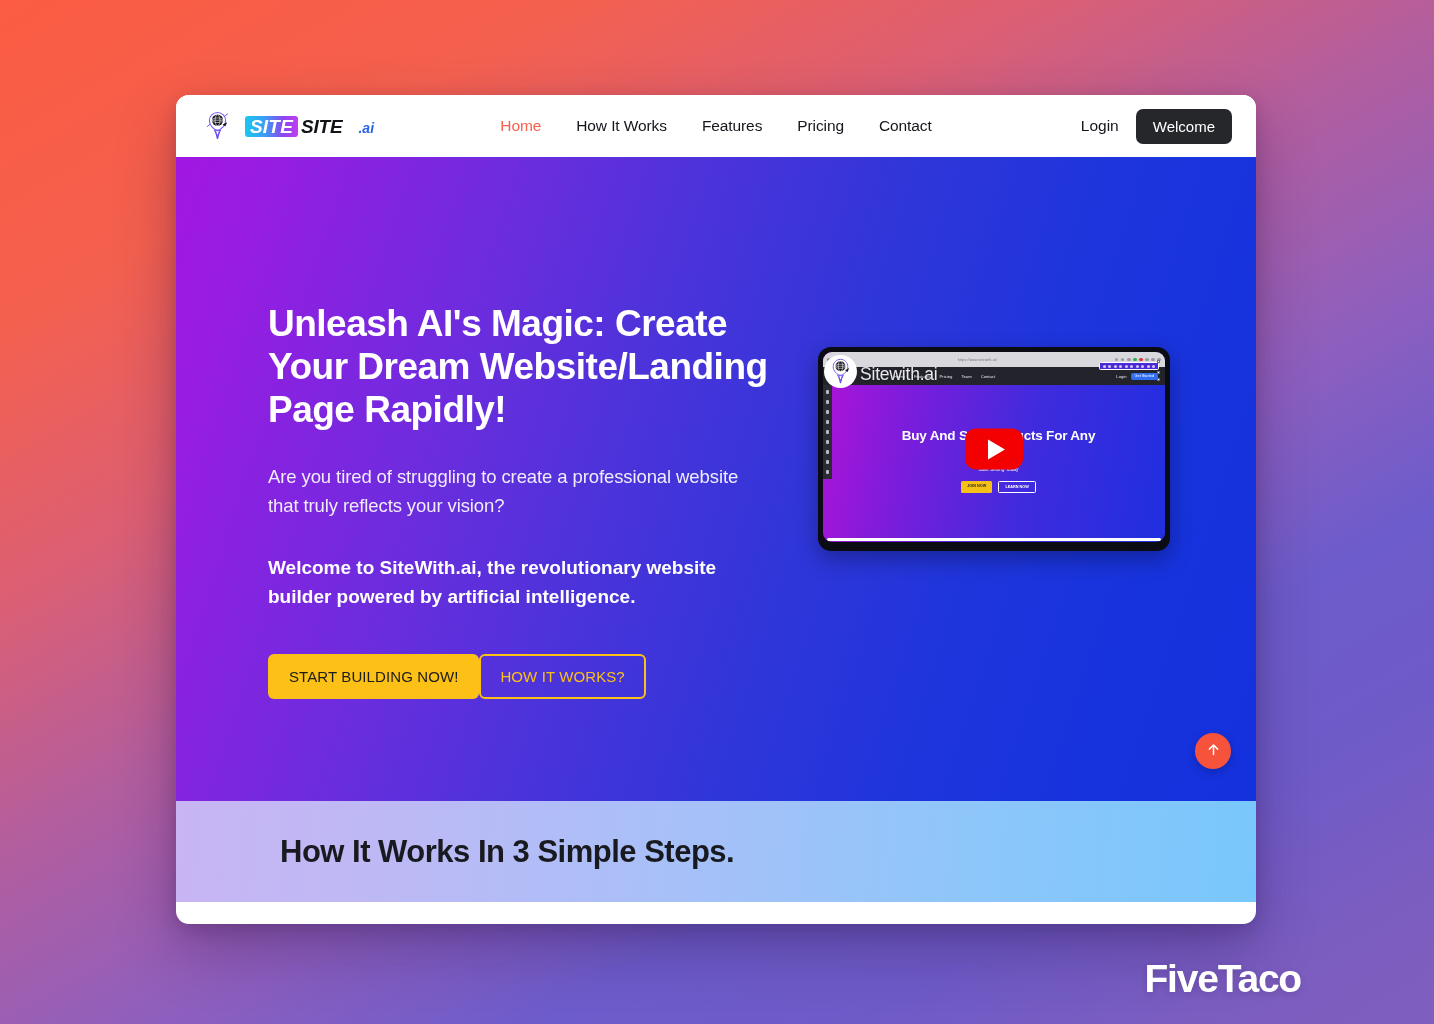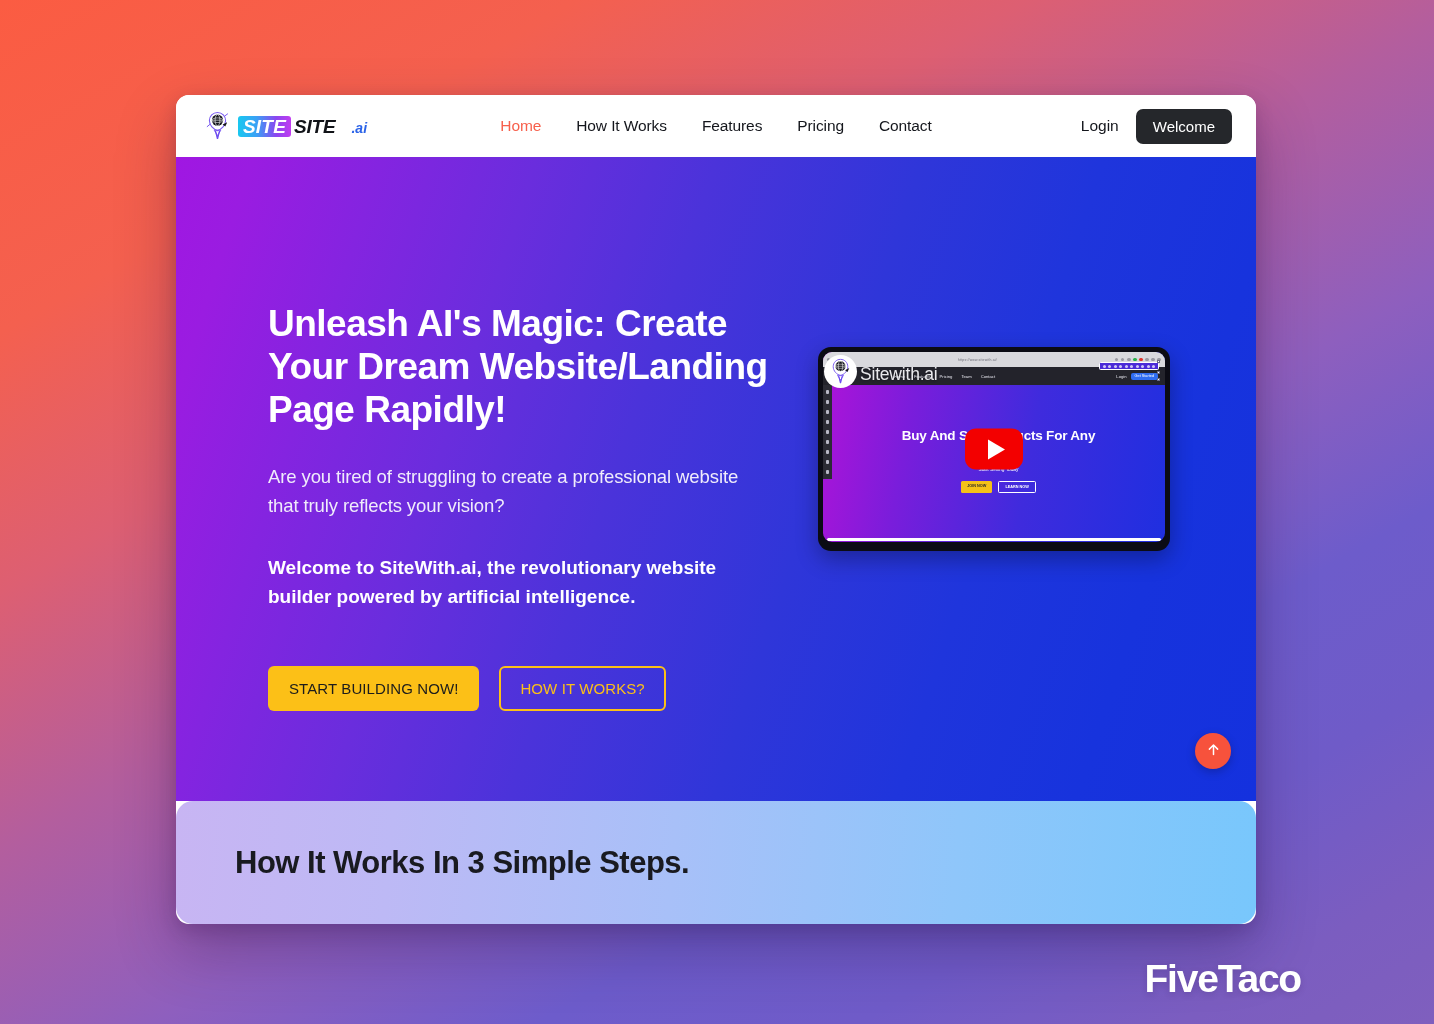--- a/index.html
+++ b/index.html
@@ -51,21 +51,21 @@
     background: #ffffff;
     display: flex;
     align-items: center;
     padding: 0 24px 0 28px;
     position: relative;
   }
 
   .brand {
     display: flex;
     align-items: center;
-    gap: 7px;
+    gap: 14px;
     cursor: pointer;
     flex-shrink: 0;
   }
 
   .brand-mark {
     width: 27px;
     height: 30px;
     position: relative;
     flex-shrink: 0;
   }
@@ -205,22 +205,21 @@
     color: #ffffff;
     font-size: 19px;
     font-weight: bold;
     line-height: 1.55;
     margin-top: 32px;
     max-width: 470px;
   }
 
   .hero-ctas {
     display: flex;
-    gap: 20px;
-    margin-top: 54px;
+    margin-top: 42px;
   }
 
   .btn-primary {
     background: #fcc017;
     color: #1c1c1c;
     border: none;
     border-radius: 6px;
     font-size: 15px;
     padding: 14px 21px;
     cursor: pointer;
@@ -486,26 +485,25 @@
     cursor: pointer;
     display: flex;
     align-items: center;
     justify-content: center;
     z-index: 20;
     box-shadow: 0 3px 10px rgba(0,0,0,0.22);
   }
 
   
   .hiw {
-    height: 123px;
+    height: 101px;
     background: linear-gradient(95deg, #c8b5f3 0%, #bdb9f5 20%, #a8c0f8 46%, #8fc6fa 72%, #78c7fc 100%);
     display: flex;
     align-items: center;
-    padding-left: 59px;
-    border-radius: 17px;
+    padding-left: 104px;
   }
 
   .hiw-title {
     font-size: 31px;
     font-weight: bold;
     color: #191a20;
     letter-spacing: -0.5px;
   }
 
   

